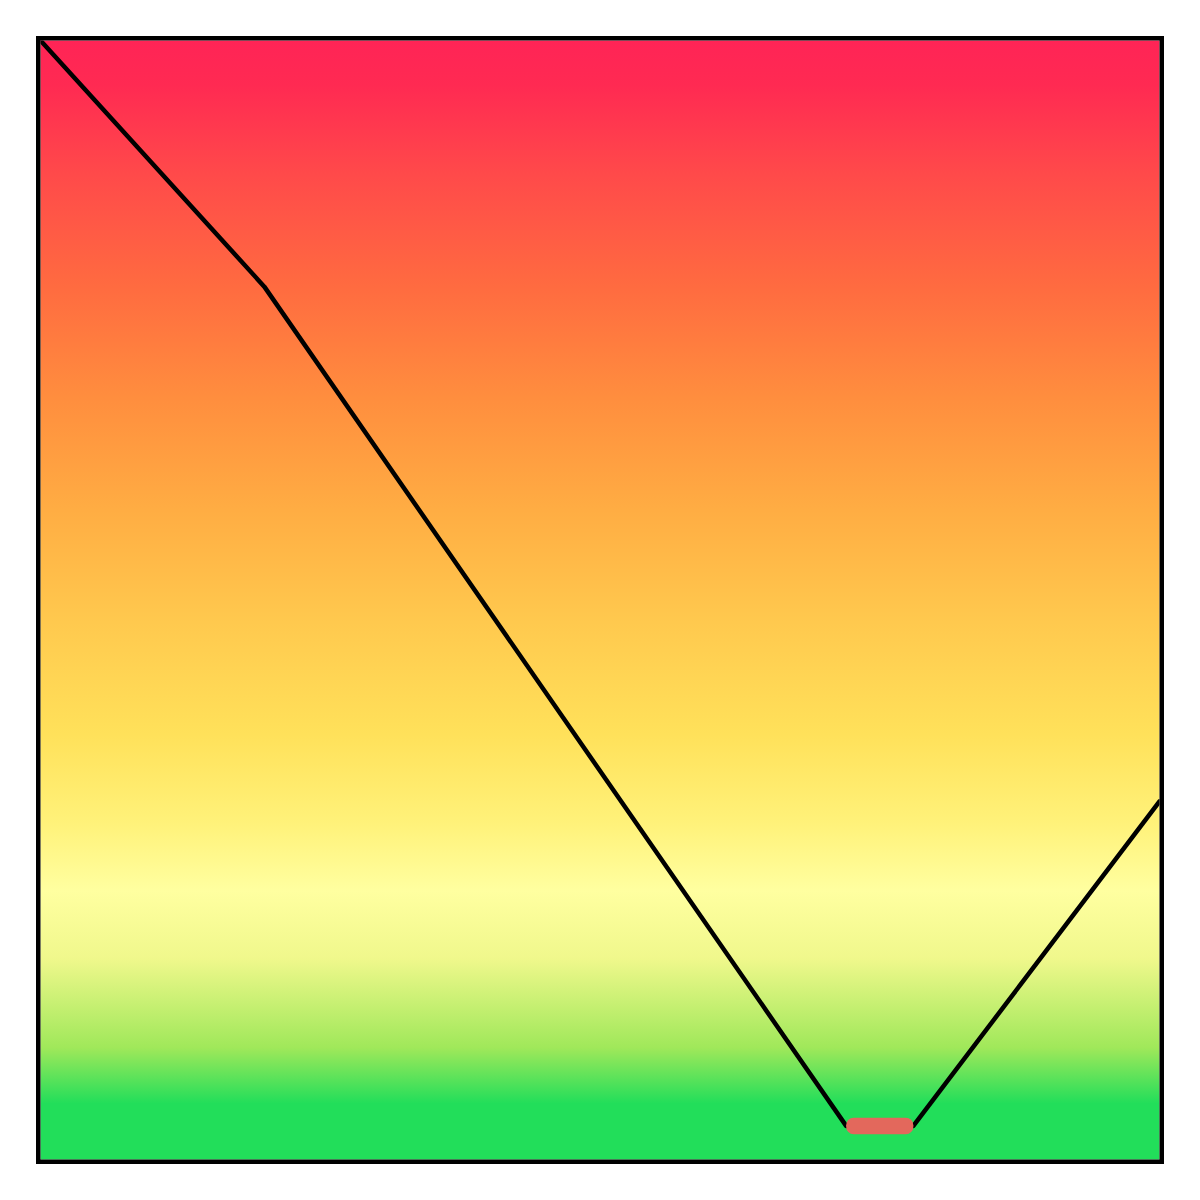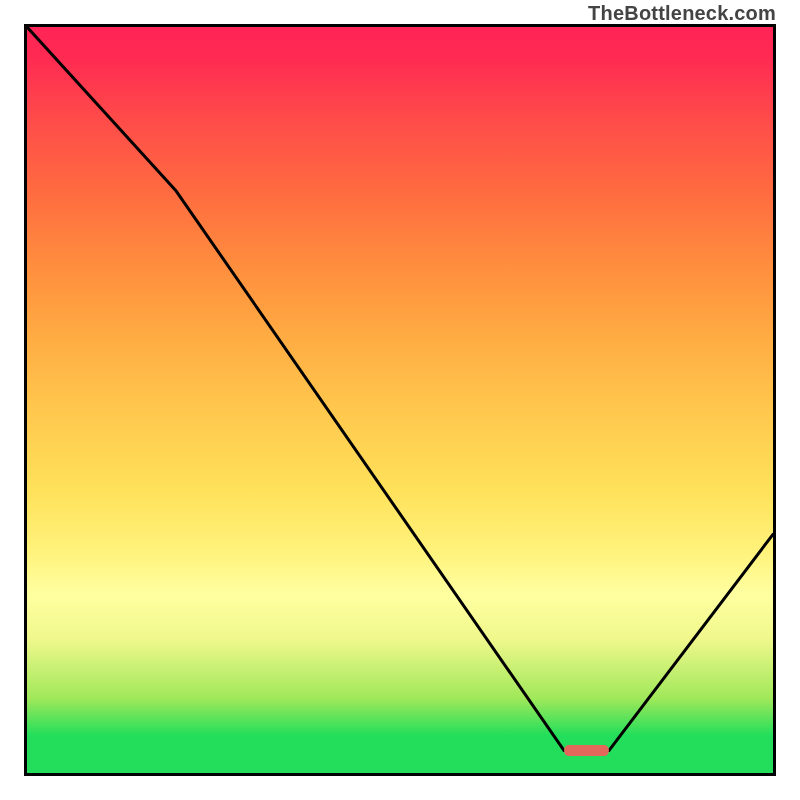--- a/index.html
+++ b/index.html
@@ -66,21 +66,20 @@
     width: 100%;
     height: 100%;
     pointer-events: none;
   }
 </style>
 </head>
 <body>
 
 <div class="wrap">
 
-  <div class="attribution">TheBottleneck.com</div>
 
   <div class="plot-area">
     <svg class="curve" viewBox="0 0 746 746" preserveAspectRatio="none">
 
       <path id="curve-path" fill="none" stroke-width="3" stroke-linecap="round" stroke-linejoin="round" d="M0.0 0.0 L149.2 164.1 L537.1 723.6 L581.9 723.6 L746.0 507.3" stroke="#000000"></path>
     </svg>
     <svg class="marker" viewBox="0 0 746 746" preserveAspectRatio="none">
       <rect id="marker-rect" rx="5" ry="5" height="11" x="537.1" width="44.8" y="718.1" fill="#e3685c"></rect>
     </svg>
   </div>

